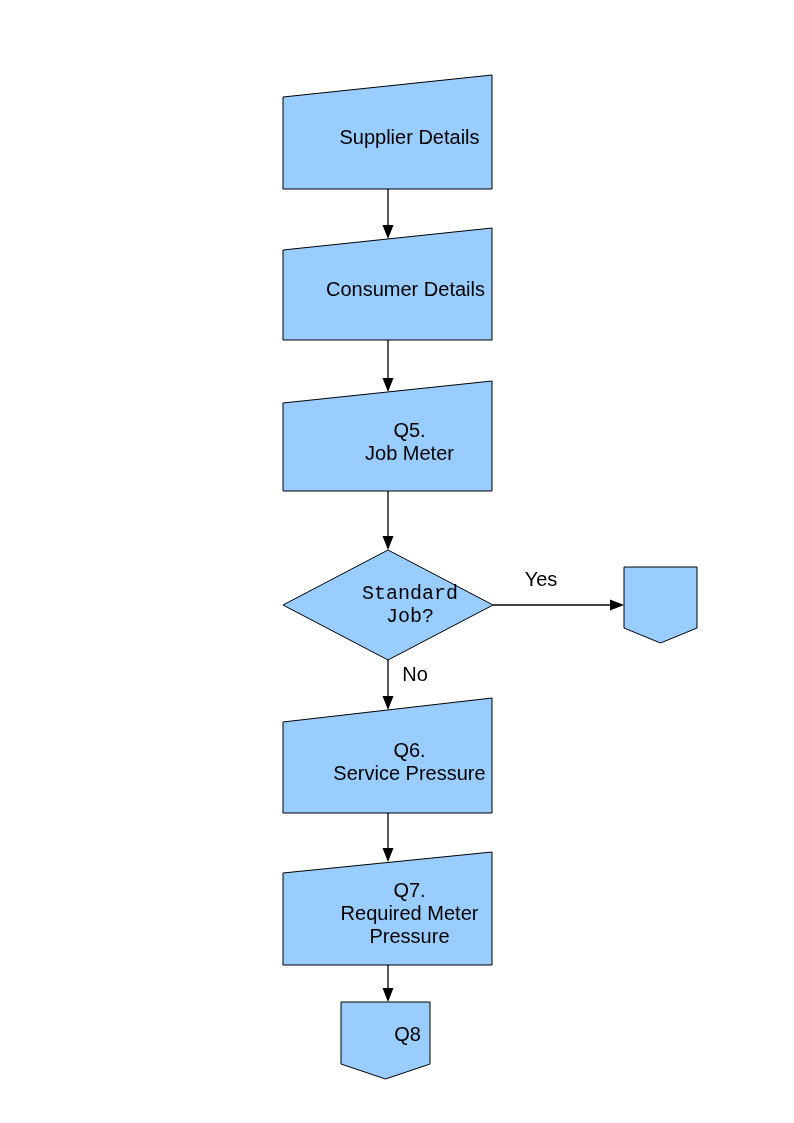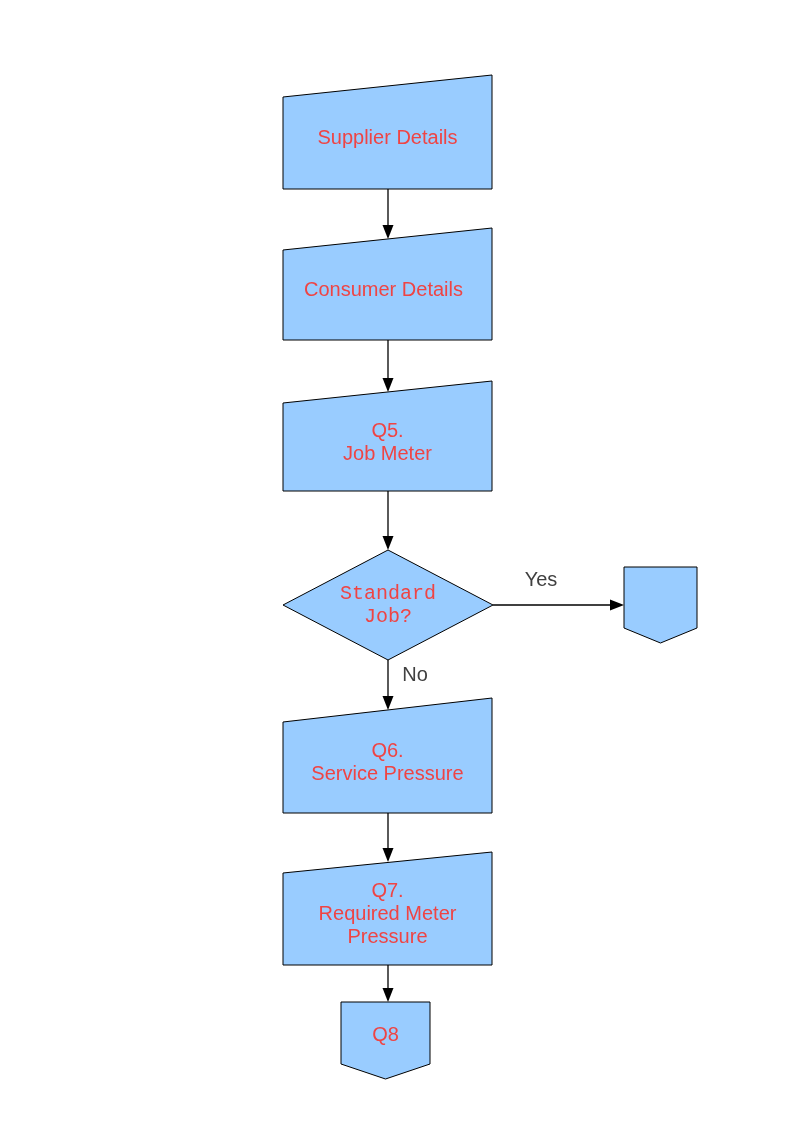--- a/index.html
+++ b/index.html
@@ -34,32 +34,33 @@
     stroke: none;
   }
   .node-label {
     position: absolute;
     display: flex;
     align-items: center;
     justify-content: center;
     text-align: center;
     font-size: 20px;
     line-height: 23px;
-    color: #ef4444;
+    color: #000000;
     white-space: pre-line;
     pointer-events: none;
+    padding-left: 22px;
   }
   .edge-label {
     position: absolute;
     display: flex;
     align-items: center;
     justify-content: center;
     font-size: 20px;
     line-height: 23px;
-    color: #404040;
+    color: #000000;
     pointer-events: none;
   }
 </style>
 </head>
 <body>
 
 <div id="page">
 
   <svg id="diagram-svg" width="794" height="1123" viewBox="0 0 794 1123">
 

